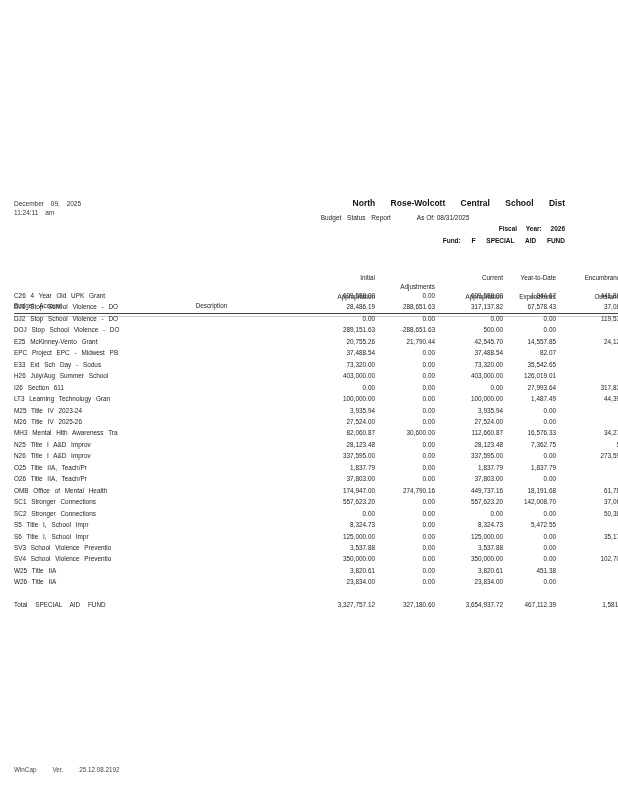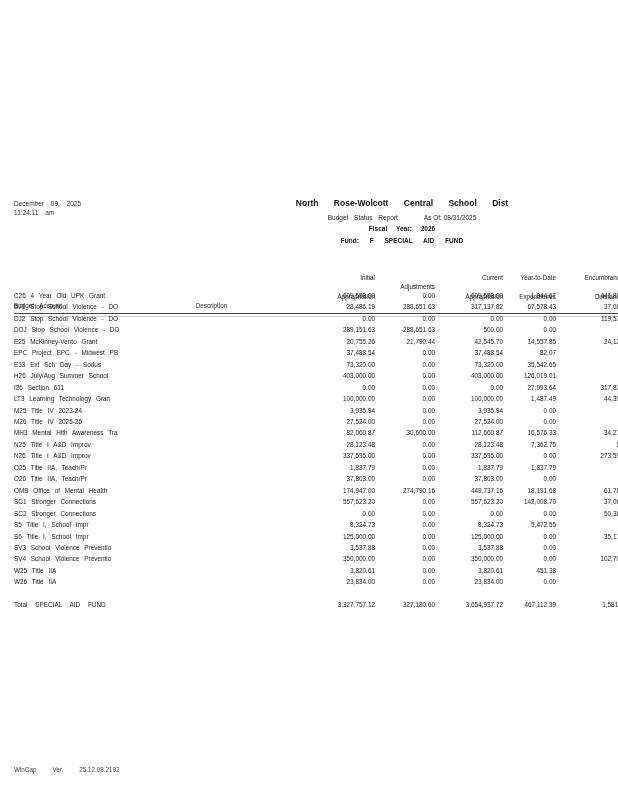--- a/index.html
+++ b/index.html
@@ -11,22 +11,22 @@
     font-family:"Liberation Sans", sans-serif;
     color:#1c1c1c;
     -webkit-font-smoothing:antialiased;
   }
   
   .print-stamp{
     position:absolute;left:14px;top:199px;
     font-size:6.5px;line-height:9px;word-spacing:5px;color:#333;
   }
   .center-head{
-    position:absolute;left:232px;top:198px;width:340px;
-    text-align:center;
+    position:absolute;left:225px;top:198px;width:340px;
+    text-align:right;
   }
   .district{
     font-size:8.5px;font-weight:700;word-spacing:13px;color:#111;
     margin-bottom:6px;white-space:nowrap;
   }
   .subline{
     display:flex;justify-content:center;gap:26px;
     font-size:6.5px;color:#222;margin-bottom:4px;white-space:nowrap;
   }
   .subline .lbl{word-spacing:4px;}

